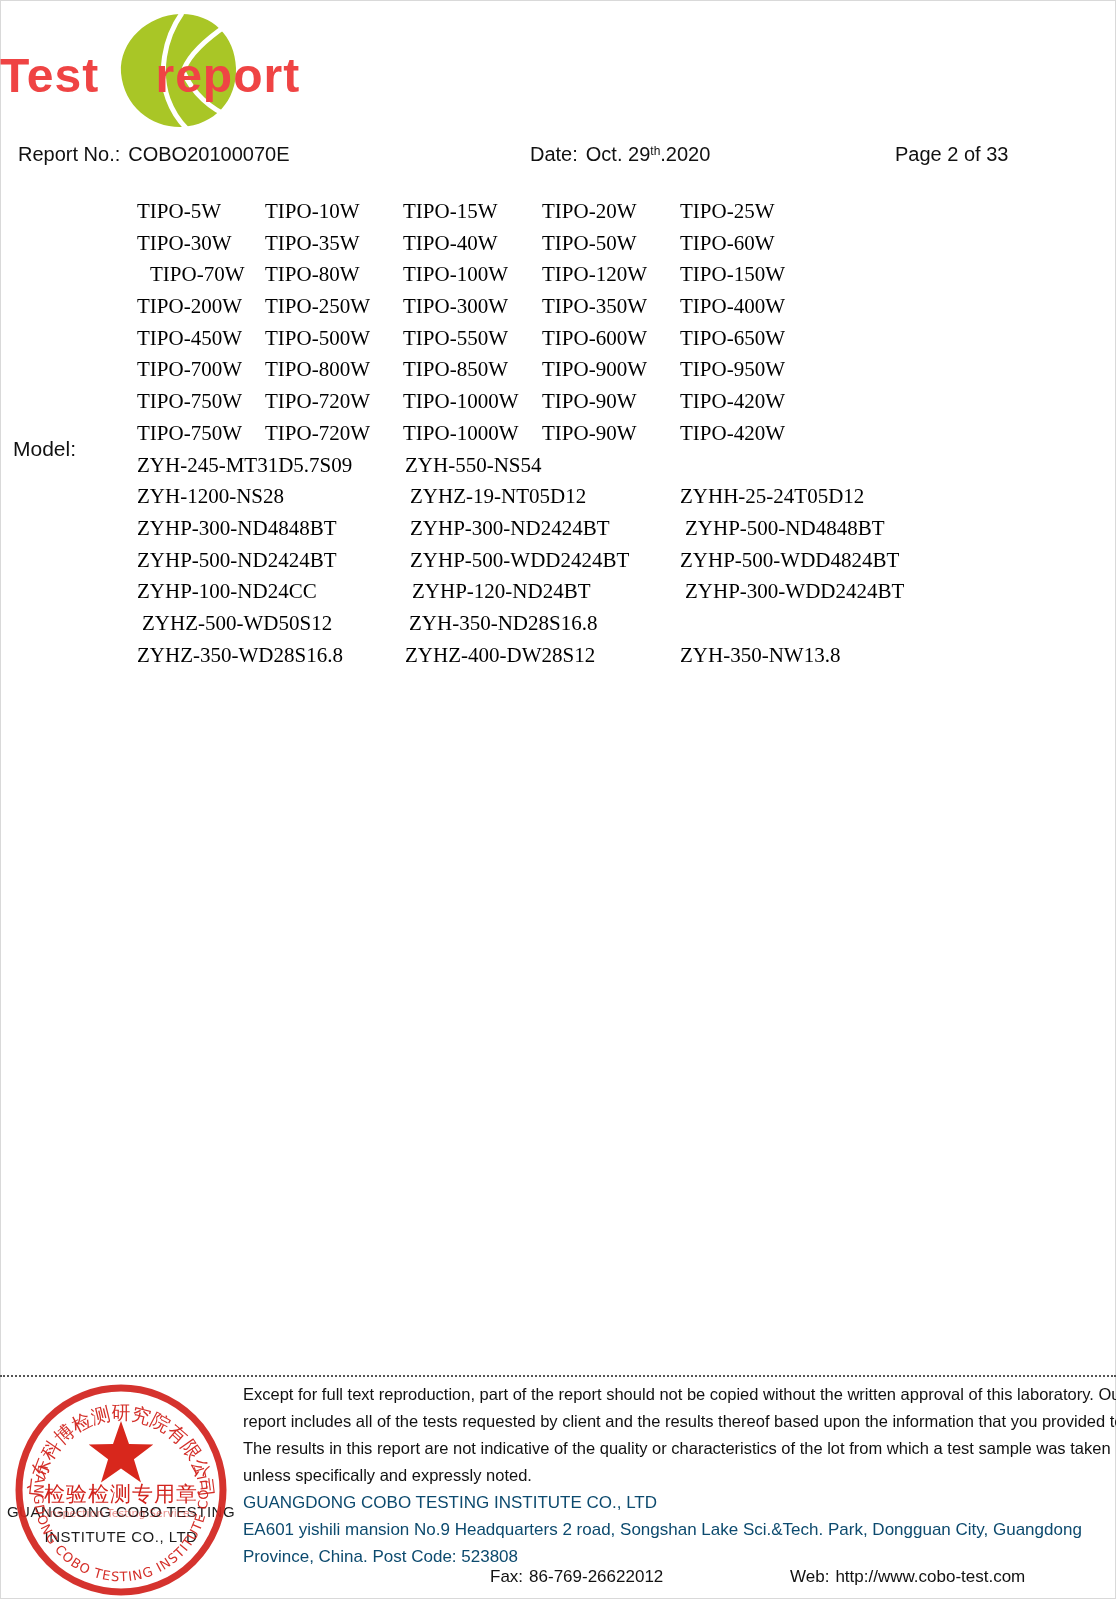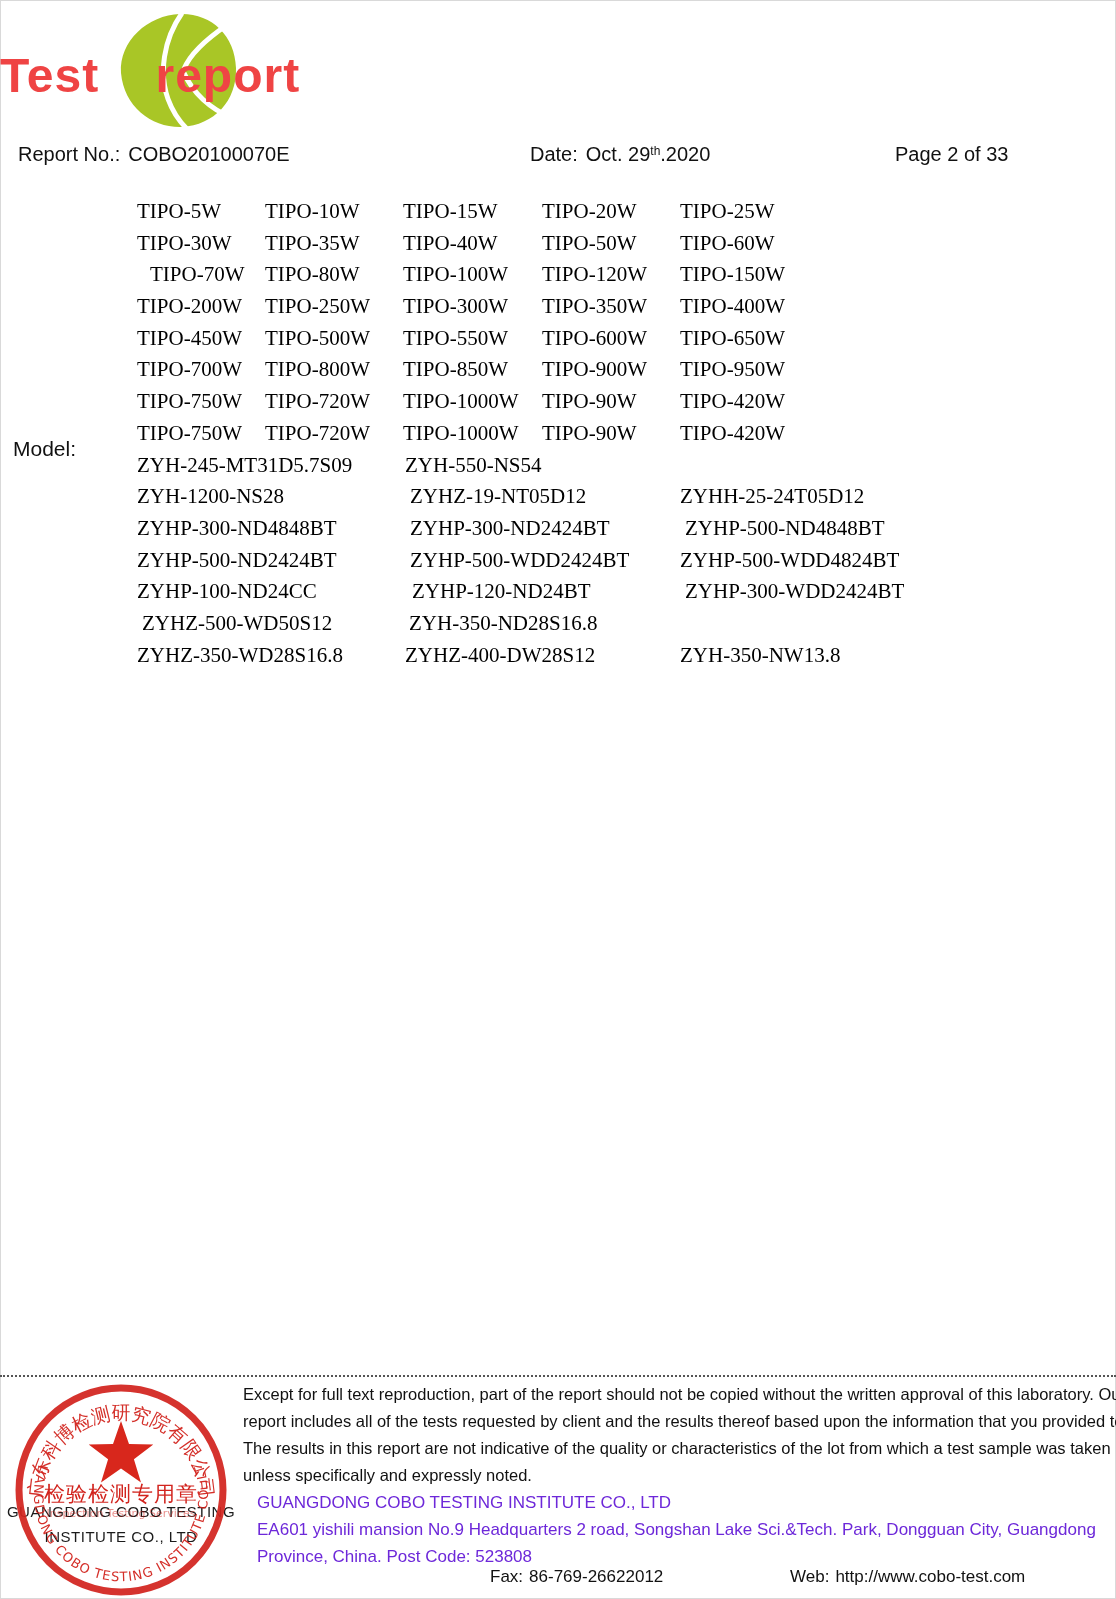--- a/index.html
+++ b/index.html
@@ -44,22 +44,22 @@
   .footer-rule {
     position:absolute; left:0; top:1375px; width:1116px; height:0;
     border-top:2px dotted #555;
   }
   .disclaimer {
     position:absolute; left:243px; top:1381px; width:860px;
     font-size:16.5px; color:#111;
   }
   .disclaimer div { height:27px; line-height:27px; white-space:nowrap; }
   .company-block {
-    position:absolute; left:257px; top:1489px; width:860px;
-    font-size:17px; color:#6d28d9;
+    position:absolute; left:243px; top:1489px; width:860px;
+    font-size:17px; color:#0c4a6e;
   }
   .company-block div { height:27px; line-height:27px; white-space:nowrap; }
   .contact-row { position:absolute; left:0; top:1567px; width:1116px; height:26px; font-size:17px; color:#111; }
   .contact-tel { position:absolute; left:243px;margin-top:40px; }
   .contact-fax { position:absolute; left:490px; }
   .contact-web { position:absolute; left:790px; }
   .contact-row .lbl { margin-right:6px; }
   
   .seal-underlay {
     position:absolute; left:2px; top:1499px; width:238px;

